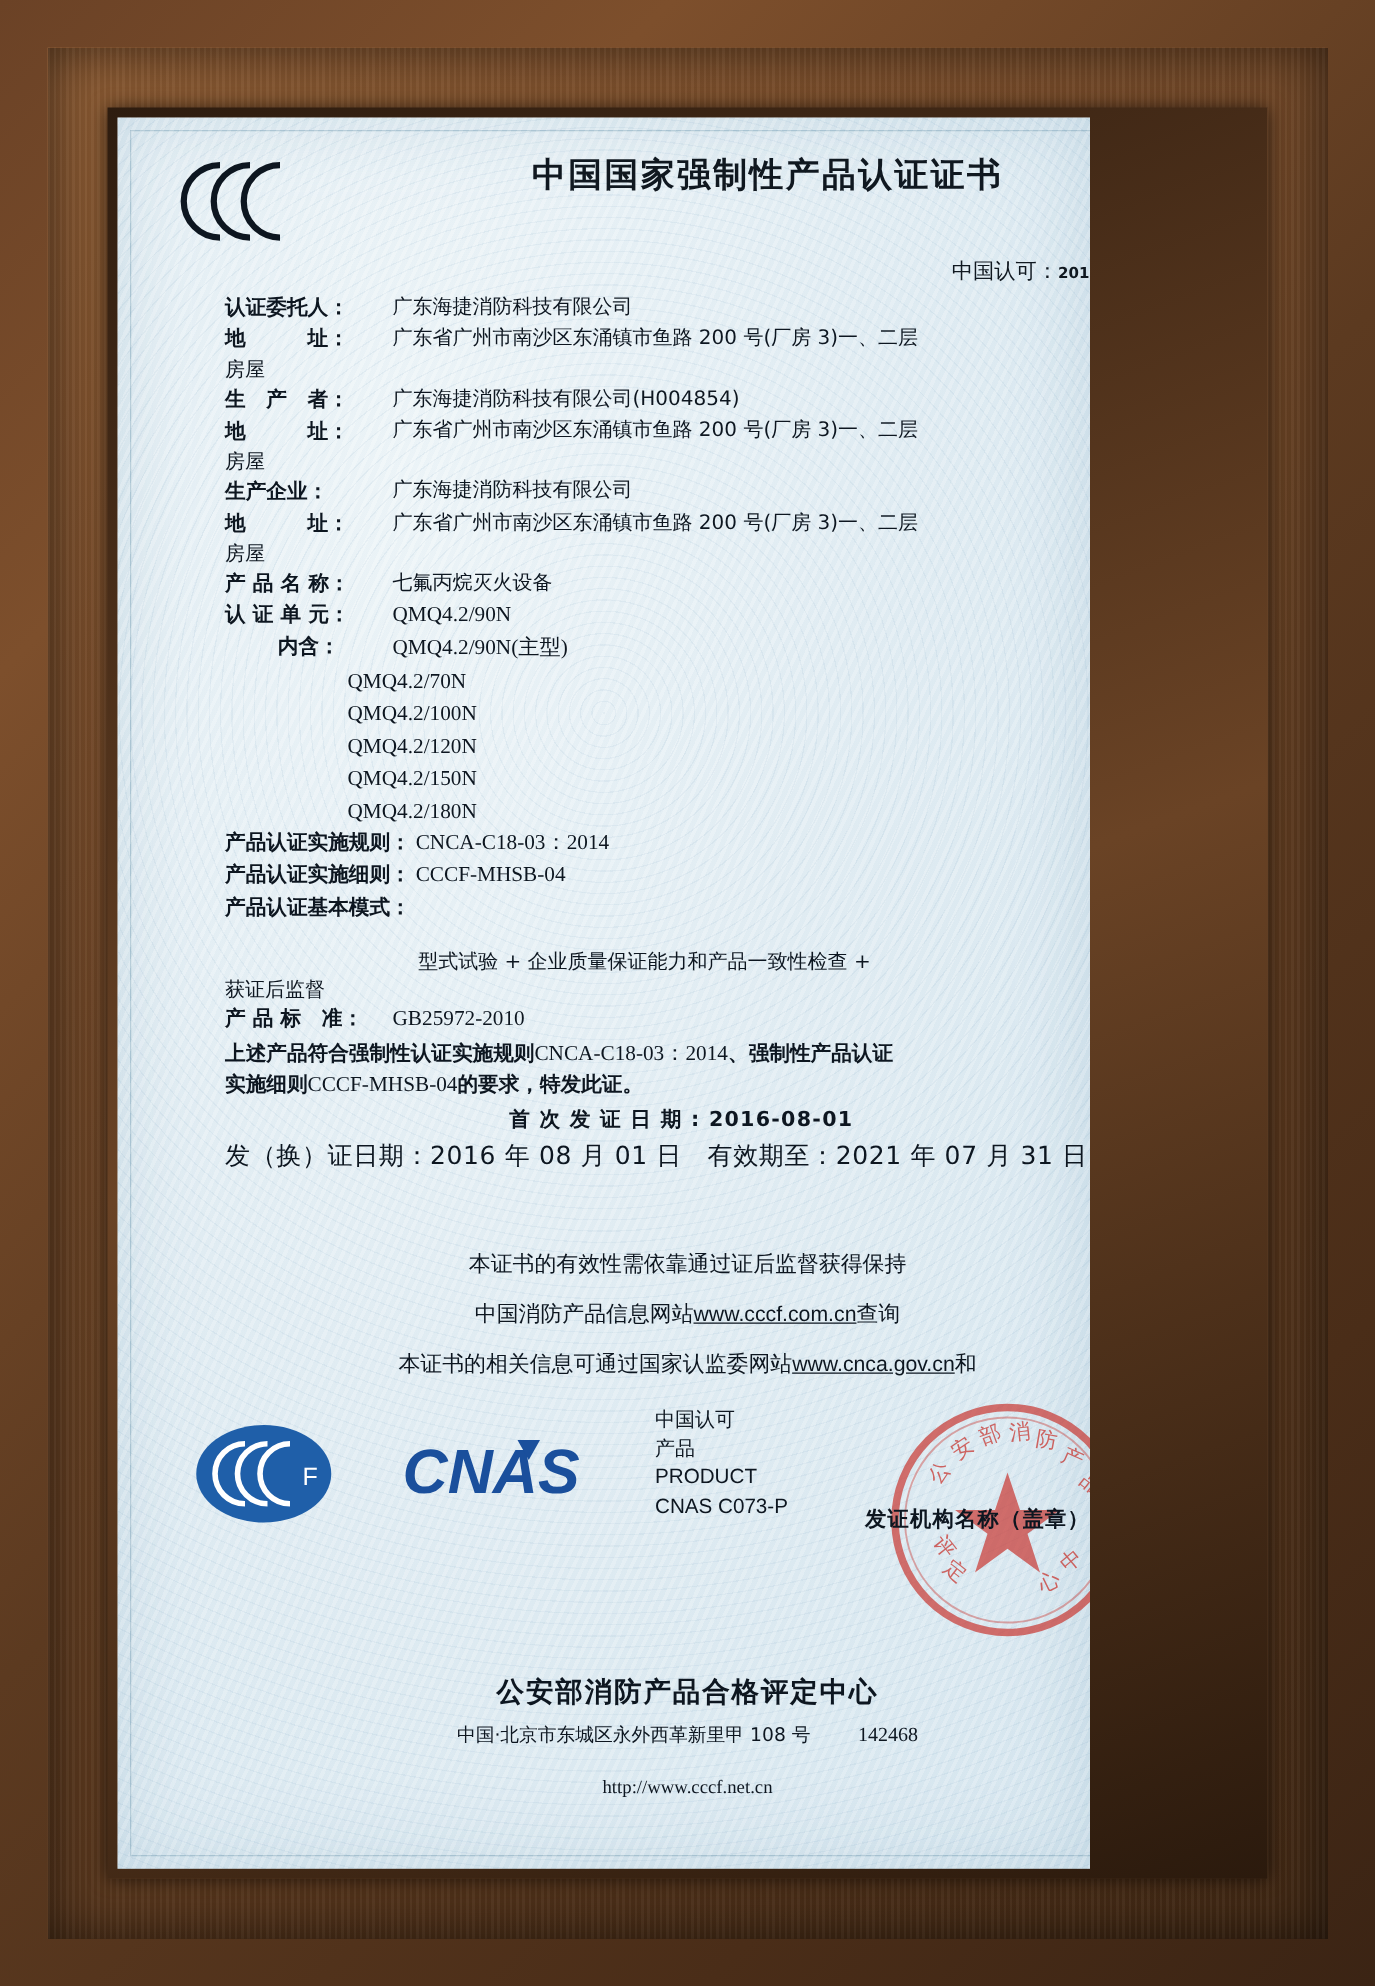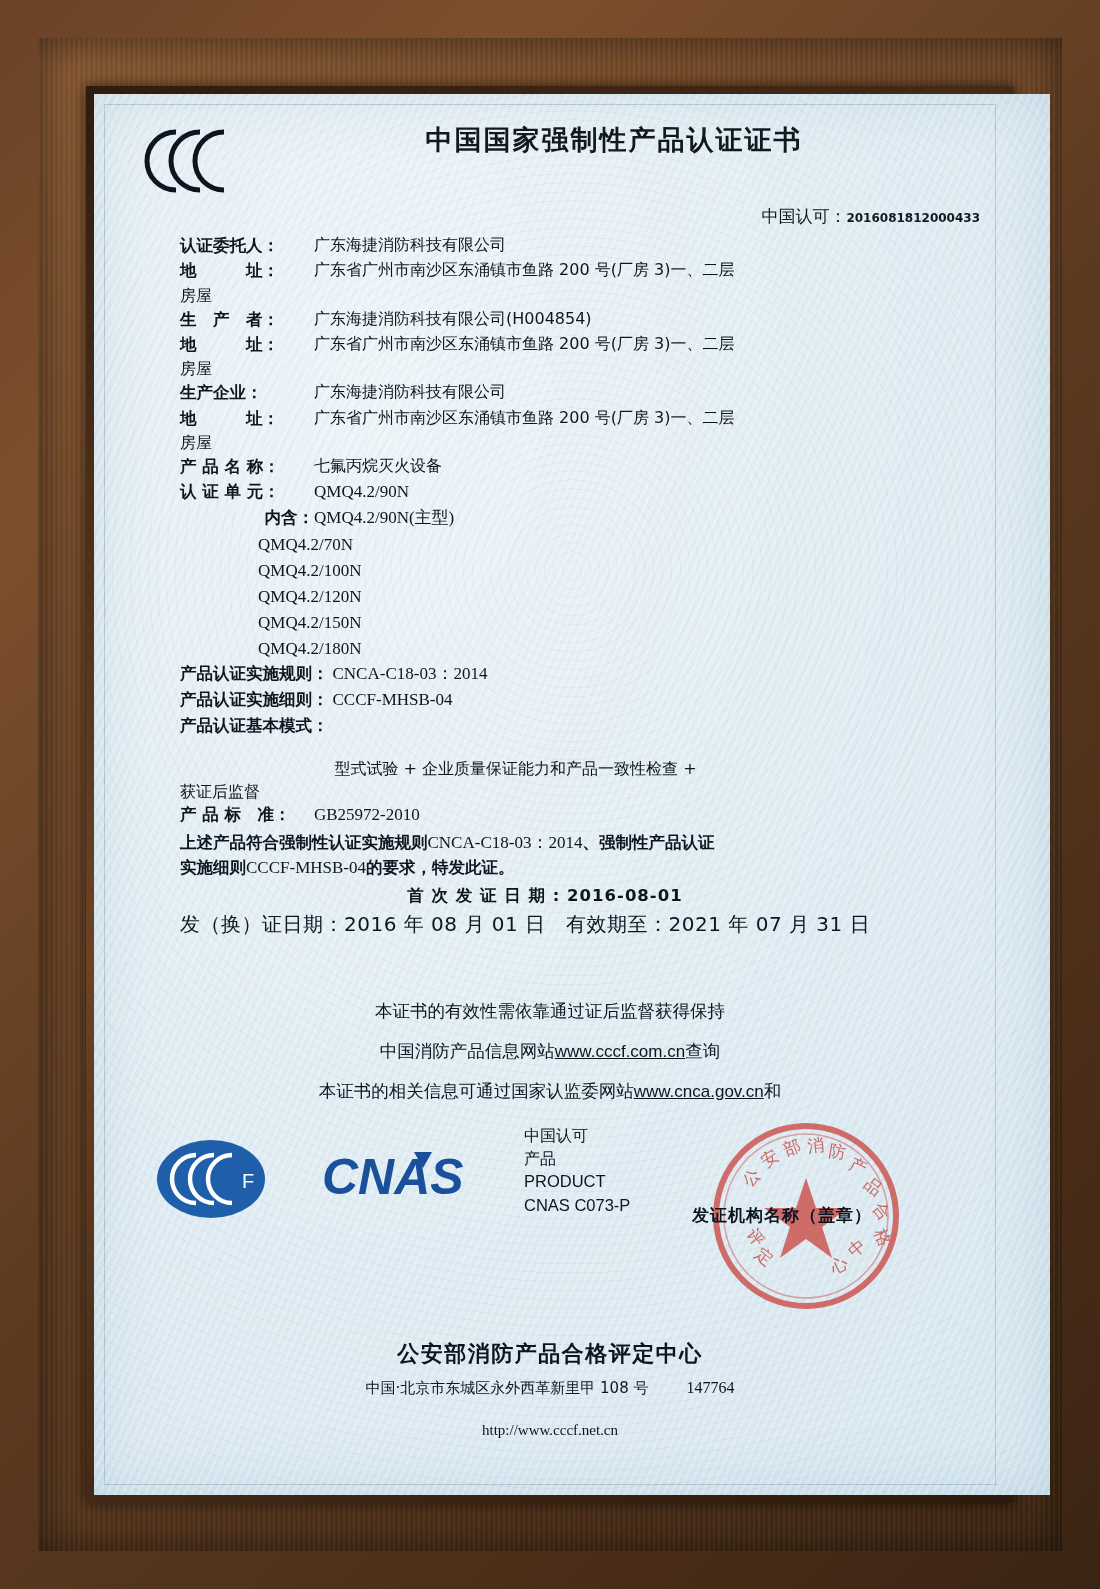--- a/index.html
+++ b/index.html
@@ -43,21 +43,21 @@
     left: 86px; top: 86px;
     width: 928px; height: 1417px;
     background: linear-gradient(160deg, #2e1c0f, #6a4325 50%, #2b1a0d);
     box-shadow: 0 0 14px rgba(0,0,0,0.6);
   }
 
   
   .paper {
     position: absolute;
     left: 94px; top: 94px;
-    width: 956px; height: 1401px;
+    width: 778px; height: 1401px;
     background:
       radial-gradient(ellipse at 30% 20%, #eef5f8 0%, #e2edf3 45%, #d6e6ef 100%);
     box-shadow: inset 0 0 60px rgba(150,180,200,0.35);
     overflow: hidden;
   }
   .paper::before {
     content: "";
     position: absolute;
     left: -30%; top: -30%;
     width: 160%; height: 160%;
@@ -159,21 +159,21 @@
     flex: 1 1 auto;
   }
   .val.serifnum { font-family: "Liberation Serif", serif; font-size: 17px; }
   .cont {
     font-family: "DejaVu Sans", sans-serif;
     font-size: 16px;
     color: #0d1620;
     line-height: 1.42;
   }
   .unit-list {
-    margin-left: 78px;
+    margin-left: 98px;
   }
   .unit-list div {
     font-family: "Liberation Serif", serif;
     font-size: 17px;
     color: #0d1620;
     line-height: 1.52;
   }
 
   .statement {
     margin-top: 2px;
@@ -353,21 +353,21 @@
         <div class="lbl w140">产 品 名 称：</div>
         <div class="val">七氟丙烷灭火设备</div>
       </div>
 
       <div class="row">
         <div class="lbl w140">认 证 单 元：</div>
         <div class="val serifnum">QMQ4.2/90N</div>
       </div>
 
       <div class="row">
-        <div class="lbl w140" style="text-align:right; padding-right:0;">内含：</div>
+        <div class="lbl w140" style="text-align:center; padding-right:0;font-family:Liberation Mono, monospace;">内含：</div>
         <div class="val serifnum">QMQ4.2/90N(主型)</div>
       </div>
       <div class="unit-list">
         <div>QMQ4.2/70N</div>
         <div>QMQ4.2/100N</div>
         <div>QMQ4.2/120N</div>
         <div>QMQ4.2/150N</div>
         <div>QMQ4.2/180N</div>
       </div>
 
@@ -458,19 +458,19 @@
           <text transform="translate(128,158) rotate(-26)">心</text>
         </g>
       </svg>
     </div>
 
     <div class="seal-label">发证机构名称（盖章）</div>
 
     <div class="footer">
       <div class="org">公安部消防产品合格评定中心</div>
       <div class="addr">
-        <span>中国·北京市东城区永外西革新里甲 108 号</span><span class="zip">147764</span>
+        <span>中国·北京市东城区永外西革新里甲 108 号</span><span class="zip">142468</span>
       </div>
       <div class="web">http://www.cccf.net.cn</div>
     </div>
 
   </div>
 </div>
 
 </body></html>

